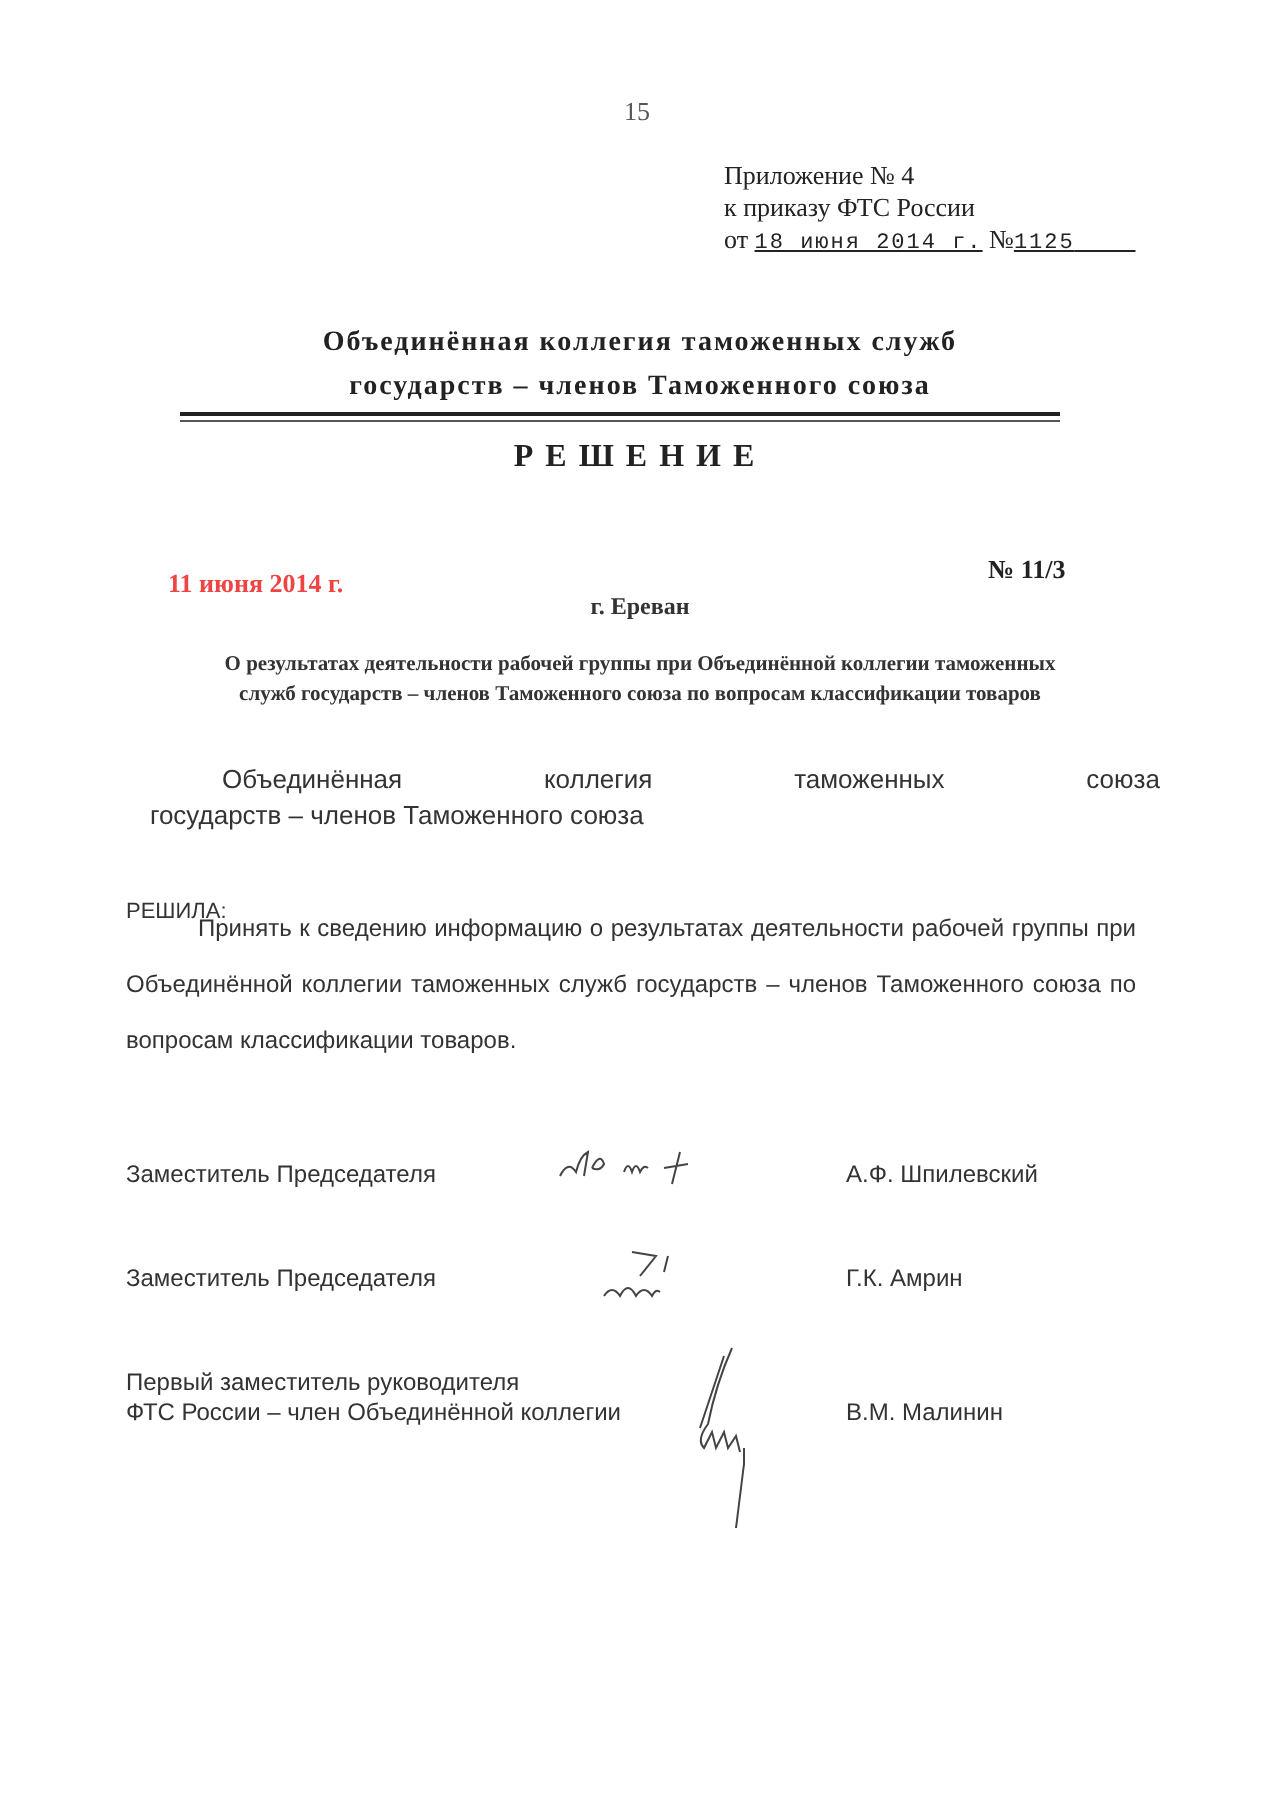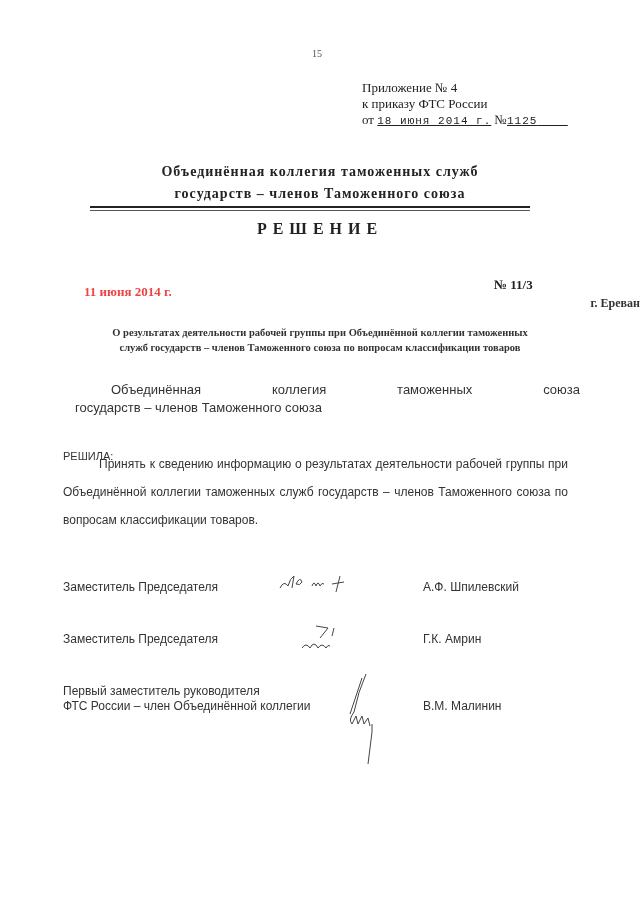--- a/index.html
+++ b/index.html
@@ -1,26 +1,26 @@
 <!DOCTYPE html>
 <html><head>
 <meta charset="utf-8">
 <style>
   html, body { margin: 0; padding: 0; background: #ffffff; }
   body { width: 640px; height: 905px; position: relative; overflow: hidden; color: #1a1a1a; font-family: "Liberation Serif", serif; }
-  .page-num { position: absolute; left: 312px; top: 48px; font-size: 10px; color: #555; }
+  .page-num { position: absolute; left: 312px; top: 48px; font-size: 13px; color: #555; }
   .appendix { position: absolute; left: 362px; top: 80px; font-size: 13px; line-height: 16px; color: #222; }
   .appendix .ul { text-decoration: underline; letter-spacing: 1px; font-family: "Liberation Mono", monospace; font-size: 11px; }
   .org-title { position: absolute; left: 80px; width: 480px; top: 161px; text-align: center; font-size: 14px; font-weight: bold; letter-spacing: 1px; line-height: 22px; color: #222; }
   .rule { position: absolute; left: 90px; width: 440px; top: 206px; height: 2px; background: #222; }
   .rule2 { position: absolute; left: 90px; width: 440px; top: 210px; height: 1px; background: #555; }
   .decision { position: absolute; left: 0; width: 640px; top: 220px; text-align: center; font-size: 16px; font-weight: bold; letter-spacing: 6px; color: #222; }
   .date { position: absolute; left: 84px; top: 284px; font-size: 13px; font-weight: bold; color: #ef4444; }
   .number { position: absolute; left: 494px; top: 277px; font-size: 13px; font-weight: bold; color: #222; }
-  .city { position: absolute; left: 0; width: 640px; top: 296px; text-align: right; font-size: 12px; font-weight: bold; color: #333; }
+  .city { position: absolute; left: 0; width: 640px; top: 296px; text-align: center; font-size: 12px; font-weight: bold; color: #333; }
   .subject { position: absolute; left: 70px; width: 500px; top: 325px; text-align: center; font-size: 10.5px; line-height: 15px; font-weight: bold; color: #333; }
   .body-sans { font-family: "Liberation Sans", sans-serif; color: #333; }
   .para1 { position: absolute; left: 63px; width: 505px; top: 381px; font-size: 13px; line-height: 18px; text-align: justify; text-align-last: left; margin-left: 12px; }
   .para1 .first { display: flex; justify-content: space-between; padding-left: 36px; }
   .resolved { position: absolute; left: 63px; top: 430px; font-size: 11px; margin-top: 20px; }
   .para2 { position: absolute; left: 63px; width: 505px; top: 450px; font-size: 12px; line-height: 28px; text-indent: 36px; text-align: justify; }
   .sig-row { position: absolute; left: 63px; width: 520px; font-size: 12px; }
   .sig-title { position: absolute; left: 0; top: 0; line-height: 15px; }
   .sig-name { position: absolute; left: 360px; top: 0; }
   .sig-mark { position: absolute; }

